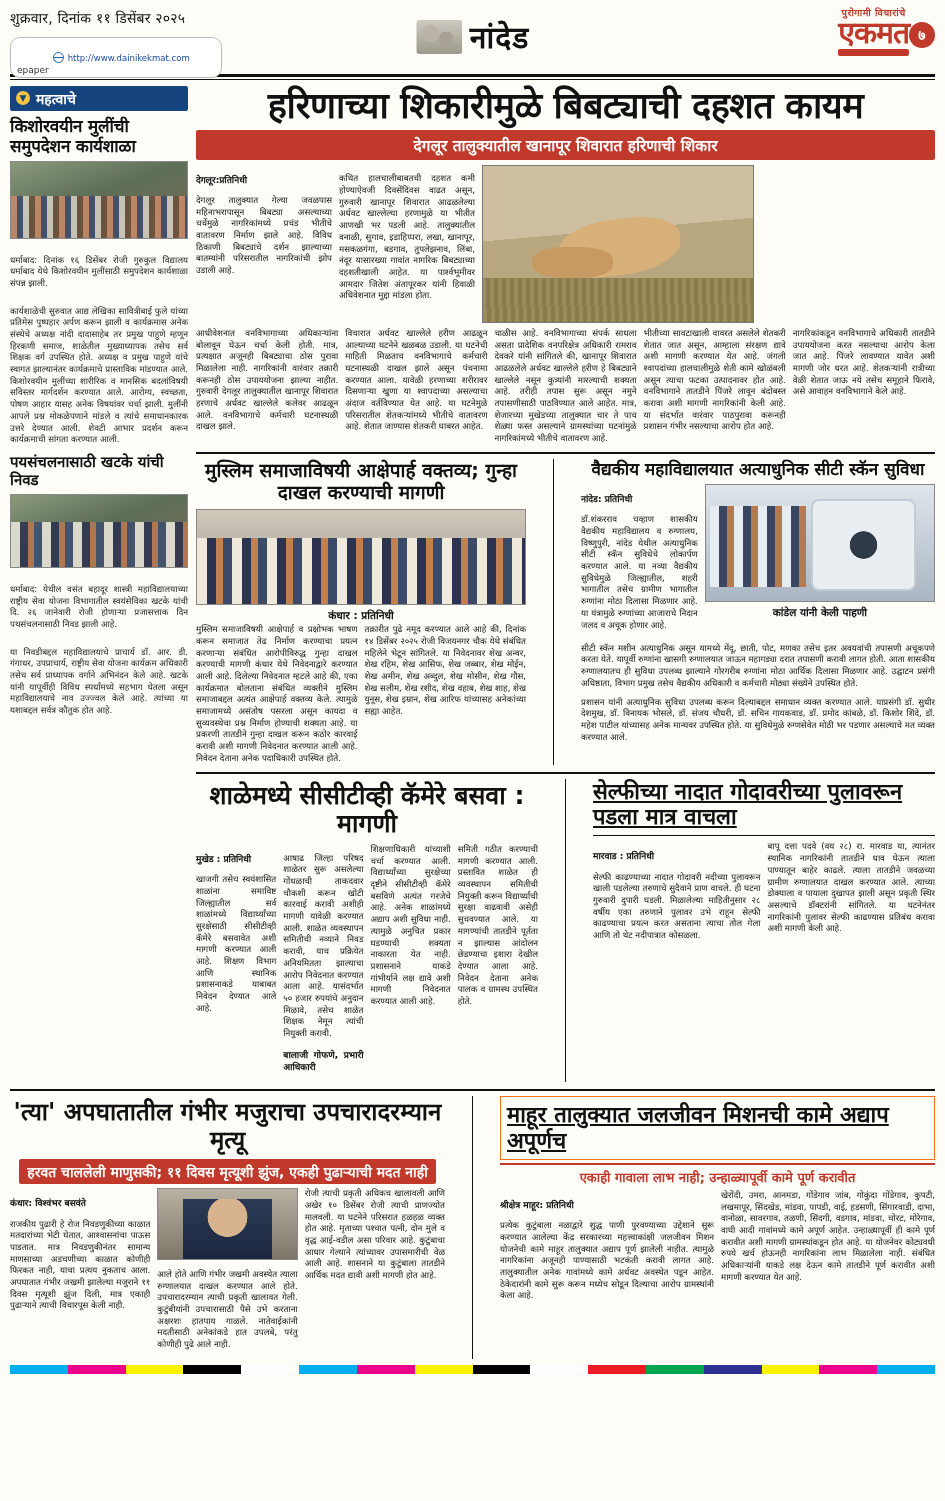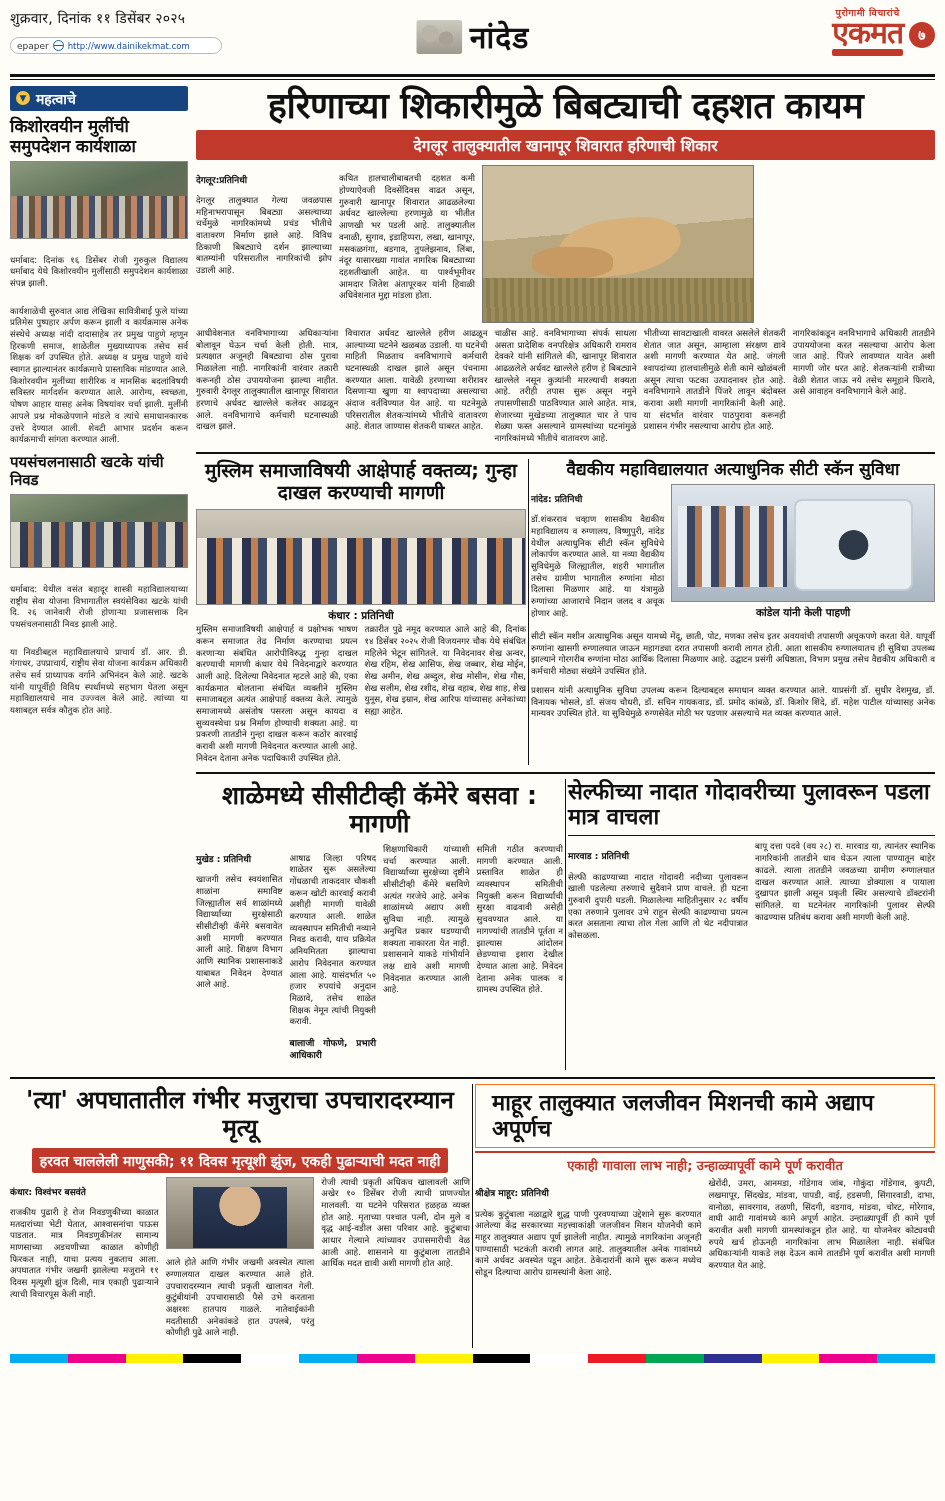--- a/index.html
+++ b/index.html
@@ -16,34 +16,34 @@
 
   
   .masthead { display:flex; align-items:flex-start; justify-content:space-between; height:62px; position:relative; }
   .mh-left { width:240px; }
   .mh-date { font-size:14px; color:#111; letter-spacing:.2px; }
   .epaper-box {
     margin-top:10px; display:flex; align-items:center; gap:4px;
     border:1px solid #b9b9b9; border-radius:10px; padding:2px 6px; width:212px;
     background:#fff;
   }
-  .epaper-lbl { font-size:9px; color:#333; }
+  .epaper-lbl { font-size:9px; color:#333;margin-top:25px; }
   .globe { width:11px; height:11px; border-radius:50%; border:1.2px solid #1a5fb4; position:relative; display:inline-block; }
   .globe:after { content:""; position:absolute; left:0; top:4.3px; width:9px; height:1px; background:#1a5fb4; }
   .epaper-url { font-size:8.5px; color:#1a4fa0; }
 
   .mh-center { position:absolute; left:50%; transform:translateX(-50%); top:8px; display:flex; align-items:center; gap:8px; }
   .emblem { width:46px; height:34px; background:
      radial-gradient(circle at 30% 40%, #b9b3a8 0 22%, transparent 23%),
      radial-gradient(circle at 65% 55%, #a8a296 0 20%, transparent 21%),
      linear-gradient(#cfcabf,#9e998d);
      border-radius:3px; }
   .mh-city { font-size:30px; font-weight:bold; letter-spacing:1px; }
 
-  .mh-right { display:flex; align-items:center; gap:6px; }
+  .mh-right { display:flex; align-items:center; gap:0; }
   .logo-block { text-align:center; line-height:1; }
   .logo-top { font-size:9.5px; color:#c0392b; font-weight:bold; letter-spacing:.5px; }
   .logo-main { font-size:30px; font-weight:bold; color:#c0392b; letter-spacing:-1px; }
   .logo-underline { height:7px; background:#c0392b; border-radius:2px; margin-top:1px; }
   .page-num { width:26px; height:26px; border-radius:50%; background:#c0392b; color:#fff; font-size:14px; display:flex; align-items:center; justify-content:center; font-weight:bold; margin-top:6px;}
 
   .rule-thick { height:3px; background:#111; margin:4px 0 0 0; }
   .rule-thin { height:1px; background:#111; margin:1.5px 0 6px 0; }
 
   
@@ -102,21 +102,21 @@
   .deer-photo .deer { position:absolute; left:28%; top:34%; width:45%; height:36%; background:#d8b07a; border-radius:45% 40% 50% 35%; transform:rotate(-7deg); }
   .deer-photo .deer2 { position:absolute; left:18%; top:52%; width:30%; height:20%; background:#c79a63; border-radius:40%; }
   .deer-photo .grass { position:absolute; left:0; right:0; bottom:0; height:28%; background:repeating-linear-gradient(88deg,#9c8c5c 0 4px,#8b7c4e 4px 8px); }
 
   .three-col { display:flex; gap:7px; margin-top:5px; }
   .three-col > div { flex:1; font-size:8.6px; line-height:1.36; text-align:justify; }
 
   .hsep { height:2px; background:#111; margin:7px 0 5px 0; }
   .hsep-thin { height:1px; background:#111; margin:5px 0; }
 
-  .two-pane { display:flex; gap:2px; }
+  .two-pane { display:flex; gap:27px; }
   .pane { flex:1; }
   .pane-head { font-size:19px; font-weight:bold; text-align:center; line-height:1.2; margin-bottom:5px; }
   .pane-head.sm { font-size:17px; }
   .vrule { width:1px; background:#111; }
 
   .photo-wide {
     width:100%; height:96px; border:1px solid #888; position:relative; overflow:hidden;
     background:linear-gradient(#cfc8bb,#9b9589);
   }
   .photo-wide.people:after {
@@ -135,23 +135,23 @@
     content:""; position:absolute; left:2%; top:18%; width:42%; height:70%;
     background:repeating-linear-gradient(90deg,#e7ecf1 0 9px,#3b4663 9px 17px,#b47b52 17px 24px);
   }
   .cap { font-size:10.5px; font-weight:bold; text-align:center; margin:3px 0 2px 0; }
 
   .cols2 { display:flex; gap:7px; }
   .cols2 > div { flex:1; font-size:8.6px; line-height:1.36; text-align:justify; }
   .cols3 > div { flex:1; font-size:8.6px; line-height:1.36; text-align:justify; }
 
   .big-head-center { font-size:25px; font-weight:bold; text-align:center; line-height:1.15; margin:3px 0 5px 0; }
-  .head-red-box { font-size:22px; font-weight:bold; line-height:1.18; }
-
-  .bordered { border:6px solid #f97316; padding:5px 16px; }
+  .head-red-box { font-size:22px; font-weight:bold; line-height:1.18;text-decoration:underline; }
+
+  .bordered { border:6px solid #f97316; padding:5px 6px; }
 
   .footer-bar { display:flex; gap:0; margin-top:6px; height:9px; }
   .footer-bar div { flex:1; }
 
   .kick-inline { font-weight:bold; font-size:9px; }
   .mini-photo { width:100%; height:72px; border:1px solid #888; background:linear-gradient(#b9b1a2,#7d7568); position:relative; overflow:hidden;}
   .mini-photo:after{content:"";position:absolute;left:18%;top:14%;width:64%;height:86%;background:radial-gradient(circle at 50% 30%,#d7b48e 0 32%,transparent 33%),linear-gradient(#2b3a55,#1d2840);}
   .redline { height:2px; background:#c0392b; margin:3px 0; }
 </style>
 </head>

